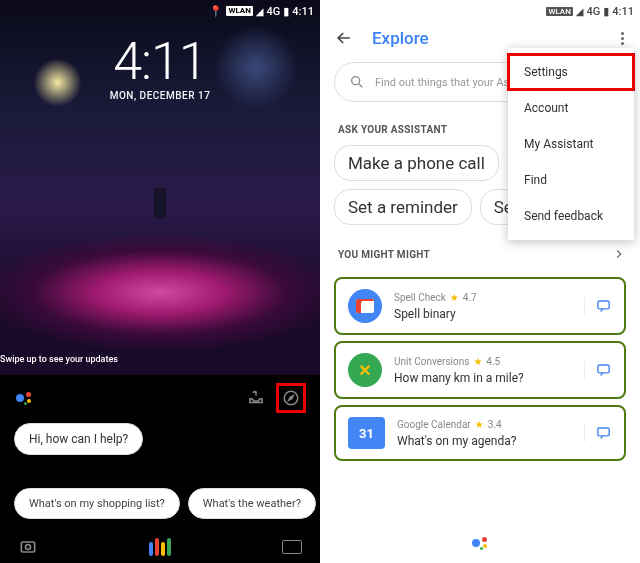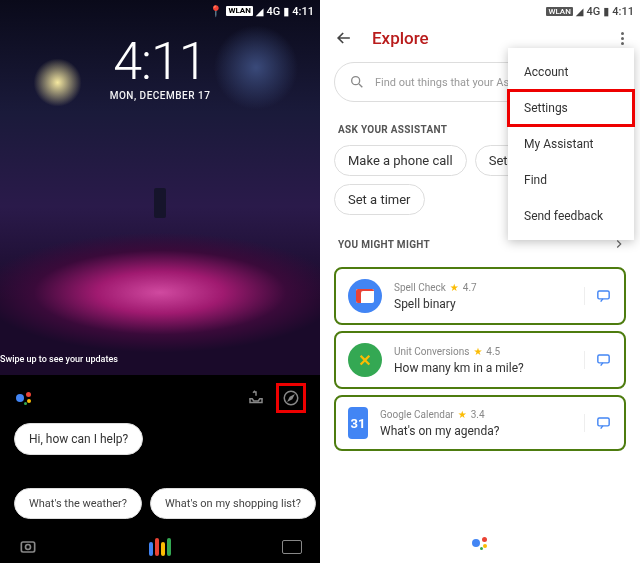--- a/index.html
+++ b/index.html
@@ -43,41 +43,41 @@
 .gbars .b1{height:14px;background:#4285f4}
 .gbars .r1{height:18px;background:#ea4335}
 .gbars .y1{height:14px;background:#fbbc04}
 .gbars .g1{height:18px;background:#34a853}
 .kb{width:20px;height:14px;border:1.5px solid #888;border-radius:2px}
 
 .pr{background:#fff}
 .status-r{position:absolute;top:2px;right:6px;height:18px;display:flex;align-items:center;gap:3px;color:#444;font-size:11px;font-weight:500}
 .hdr{display:flex;align-items:center;gap:18px;padding:28px 14px 10px}
 .back{width:20px;height:20px}
-.htitle{font-size:17px;font-weight:500;color:#b91c1c}
+.htitle{font-size:17px;font-weight:500;color:#3b82f6}
 .menu3{position:absolute;right:10px;top:30px;width:16px;height:16px;display:flex;flex-direction:column;gap:2px;align-items:center;justify-content:center}
 .menu3 span{width:3px;height:3px;background:#666;border-radius:50%}
 .sbar{margin:4px 14px 0;border:1px solid #ddd;border-radius:22px;height:40px;display:flex;align-items:center;padding:0 14px;gap:10px}
 .sbar svg{width:16px;height:16px;flex:0 0 auto}
 .sbar .ph{font-size:11px;color:#999;white-space:nowrap;overflow:hidden}
 .ovmenu{position:absolute;right:6px;top:48px;width:126px;background:#fff;box-shadow:0 2px 10px rgba(0,0,0,.25);z-index:20;padding:6px 0}
 .ovmenu .mi{padding:11px 16px;font-size:12px;color:#333}
 .ovmenu .mi.hl{outline:3px solid #e00;outline-offset:-2px}
 .sect{font-size:10px;font-weight:700;color:#555;letter-spacing:.3px;padding:22px 18px 10px}
 .chips2{padding:0 14px;display:flex;flex-wrap:wrap;gap:8px}
-.chip2{border:1px solid #ddd;border-radius:16px;padding:7px 13px;font-size:13px;color:#333;background:#fff}
+.chip2{border:1px solid #ddd;border-radius:16px;padding:7px 13px;font-size:17px;color:#333;background:#fff}
 .yml{display:flex;align-items:center;justify-content:space-between;padding:22px 14px 10px 18px}
 .yml .t{font-size:10px;font-weight:700;color:#555;letter-spacing:.3px}
 .card{margin:6px 14px;border:2px solid #4d7c0f;border-radius:8px;padding:10px 12px;display:flex;align-items:center;gap:12px}
 .cic{width:34px;height:34px;border-radius:50%;flex:0 0 auto;display:flex;align-items:center;justify-content:center;color:#fff;font-size:13px;font-weight:700}
 .ic-spell{background:#4285f4}
 .ic-spell::after{content:'';width:18px;height:14px;background:#fff;border-radius:2px;box-shadow:inset 5px 2px 0 0 #ea4335}
 .ic-unit{background:#34a853;position:relative}
 .ic-unit::before{content:'✕';position:absolute;color:#fbbc04;font-size:16px;font-weight:700}
-.ic-cal{background:#4285f4;border-radius:4px;width:20px;height:32px;font-size:13px}
+.ic-cal{background:#4285f4;border-radius:4px;width:37px;height:32px;font-size:13px}
 .cbody{flex:1;min-width:0}
 .ctop{font-size:10px;color:#888;display:flex;align-items:center;gap:4px}
 .star{color:#fbbc04;font-size:10px}
 .cq{font-size:12px;color:#333;margin-top:4px}
 .cchat{width:28px;border-left:1px solid #eee;padding-left:10px;display:flex;align-items:center;justify-content:center}
 .cchat svg{width:18px;height:18px}
 .gfoot{position:absolute;bottom:10px;left:0;right:0;display:flex;justify-content:center}
 </style>
 </head>
 <body>
@@ -117,22 +117,22 @@
         <div class="explore-btn">
           <svg viewBox="0 0 24 24" fill="none" stroke="#888" stroke-width="2">
               <circle cx="12" cy="12" r="9"></circle>
               <path d="M15 9l-2 4-4 2 2-4z" fill="#888"></path>
             </svg>
         </div>
       </div>
     </div>
     <div class="bubble">Hi, how can I help?</div>
     <div class="chips">
+      <div class="chip">What's on my shopping list?</div>
       <div class="chip">What's the weather?</div>
-      <div class="chip">What's on my shopping list?</div>
 
     </div>
     <div class="bbar">
       <div class="lens">
         <svg viewBox="0 0 24 24" fill="none" stroke="#888" stroke-width="2">
             <rect x="4" y="6" width="16" height="12" rx="2"></rect>
             <circle cx="12" cy="12" r="3"></circle>
           </svg>
       </div>
       <div class="gbars">
@@ -172,22 +172,22 @@
 
   <div class="sbar">
     <svg viewBox="0 0 24 24" fill="none" stroke="#888" stroke-width="2">
         <circle cx="10" cy="10" r="6"></circle>
         <path d="M20 20l-5-5"></path>
       </svg>
     <div class="ph">Find out things that your Assistant</div>
   </div>
 
   <div class="ovmenu">
+    <div class="mi hl">Settings</div>
     <div class="mi">Account</div>
-    <div class="mi hl">Settings</div>
     <div class="mi">My Assistant</div>
     <div class="mi">Find</div>
     <div class="mi">Send feedback</div>
   </div>
 
   <div class="sect">ASK YOUR ASSISTANT</div>
   <div class="chips2">
     <div class="chip2">Make a phone call</div>
     <div class="chip2">Set a reminder</div>
     <div class="chip2">Set a timer</div>

